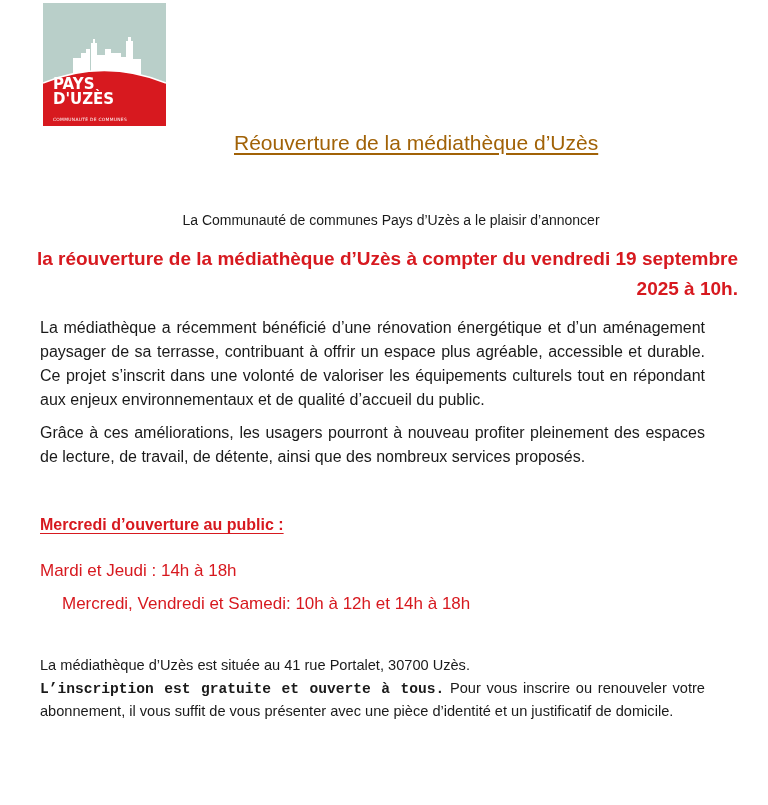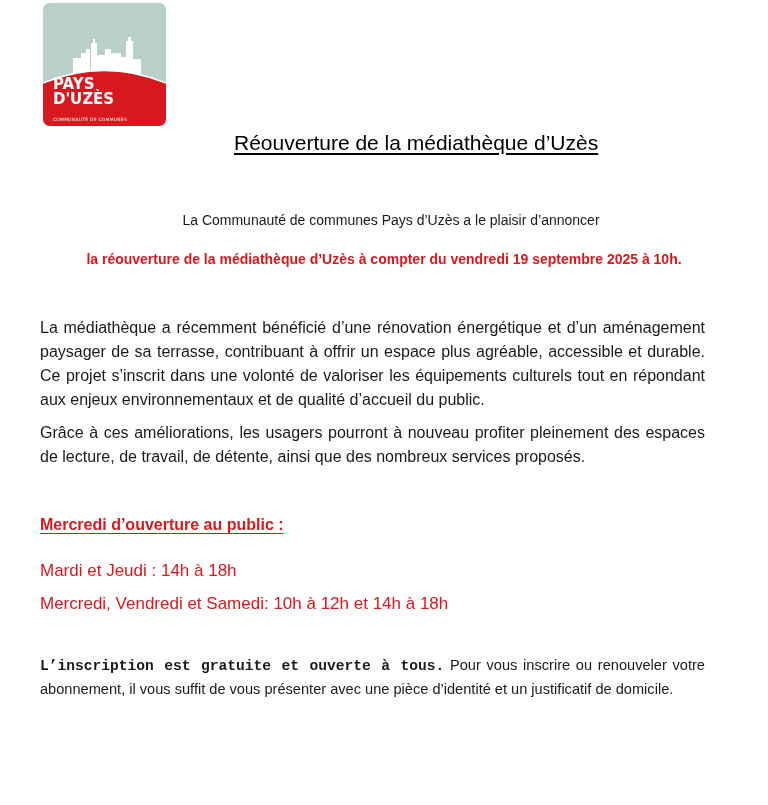--- a/index.html
+++ b/index.html
@@ -16,21 +16,20 @@
       color: #1a1a1a;
     }
     .logo {
       position: absolute;
       left: 43px;
       top: 3px;
       width: 123px;
       height: 123px;
       background: #b9cfc9;
       overflow: hidden;
-      border-radius: 7px;
     }
     .logo svg { display: block; }
     .logo-text {
       position: absolute;
       left: 10px;
       top: 74px;
       color: #ffffff;
       font-family: "DejaVu Sans", sans-serif;
       font-weight: bold;
       font-size: 15px;
@@ -47,41 +46,41 @@
       letter-spacing: 0.3px;
       white-space: nowrap;
     }
     .title {
       position: absolute;
       left: 234px;
       top: 131px;
       font-size: 21px;
       text-decoration: underline;
       text-underline-offset: 3px;
-      color: #000000;
+      color: #a16207;
       white-space: nowrap;
     }
     .intro {
       position: absolute;
       left: 0;
       width: 768px;
       top: 212px;
       text-align: center;
       font-size: 14px;
       white-space: nowrap;
       padding-left: 14px;
       box-sizing: border-box;
     }
     .headline {
       position: absolute;
       left: 30px;
       width: 708px;
       top: 244px;
-      text-align: center;
-      font-size: 14px;
+      text-align: right;
+      font-size: 19px;
       line-height: 30px;
       font-weight: bold;
       color: #d7191f;
     }
     .para {
       position: absolute;
       left: 40px;
       width: 665px;
       font-size: 16px;
       line-height: 24px;
@@ -102,21 +101,21 @@
       white-space: nowrap;
     }
     .hours-line {
       position: absolute;
       left: 40px;
       font-size: 17px;
       color: #d7191f;
       white-space: nowrap;
     }
     .h1 { top: 561px; }
-    .h2 { top: 594px; }
+    .h2 { top: 594px; margin-left: 22px; }
     .info {
       position: absolute;
       left: 40px;
       width: 665px;
       top: 654px;
       font-size: 14.6px;
       line-height: 22.5px;
     }
     .info .line { display: block; }
     .justify {
@@ -165,14 +164,15 @@
 
 <div class="para p1">La médiathèque a récemment bénéficié d’une rénovation énergétique et d’un aménagement paysager de sa terrasse, contribuant à offrir un espace plus agréable, accessible et durable. Ce projet s’inscrit dans une volonté de valoriser les équipements culturels tout en répondant aux enjeux environnementaux et de qualité d’accueil du public.</div>
 
 <div class="para p2">Grâce à ces améliorations, les usagers pourront à nouveau profiter pleinement des espaces de lecture, de travail, de détente, ainsi que des nombreux services proposés.</div>
 
 <div class="hours-title">Mercredi d’ouverture au public :</div>
 <div class="hours-line h1">Mardi et Jeudi : 14h à 18h</div>
 <div class="hours-line h2">Mercredi, Vendredi et Samedi: 10h à 12h et 14h à 18h</div>
 
 <div class="info">
+  <span class="line">La médiathèque d’Uzès est située au 41 rue Portalet, 30700 Uzès.</span>
   <span class="line justify"><b>L’inscription est gratuite et ouverte à tous.</b><span> Pour vous inscrire ou renouveler votre abonnement, il vous suffit de vous présenter avec une pièce d’identité et un justificatif de domicile.</span></span>
 </div>
 
 </body></html>

